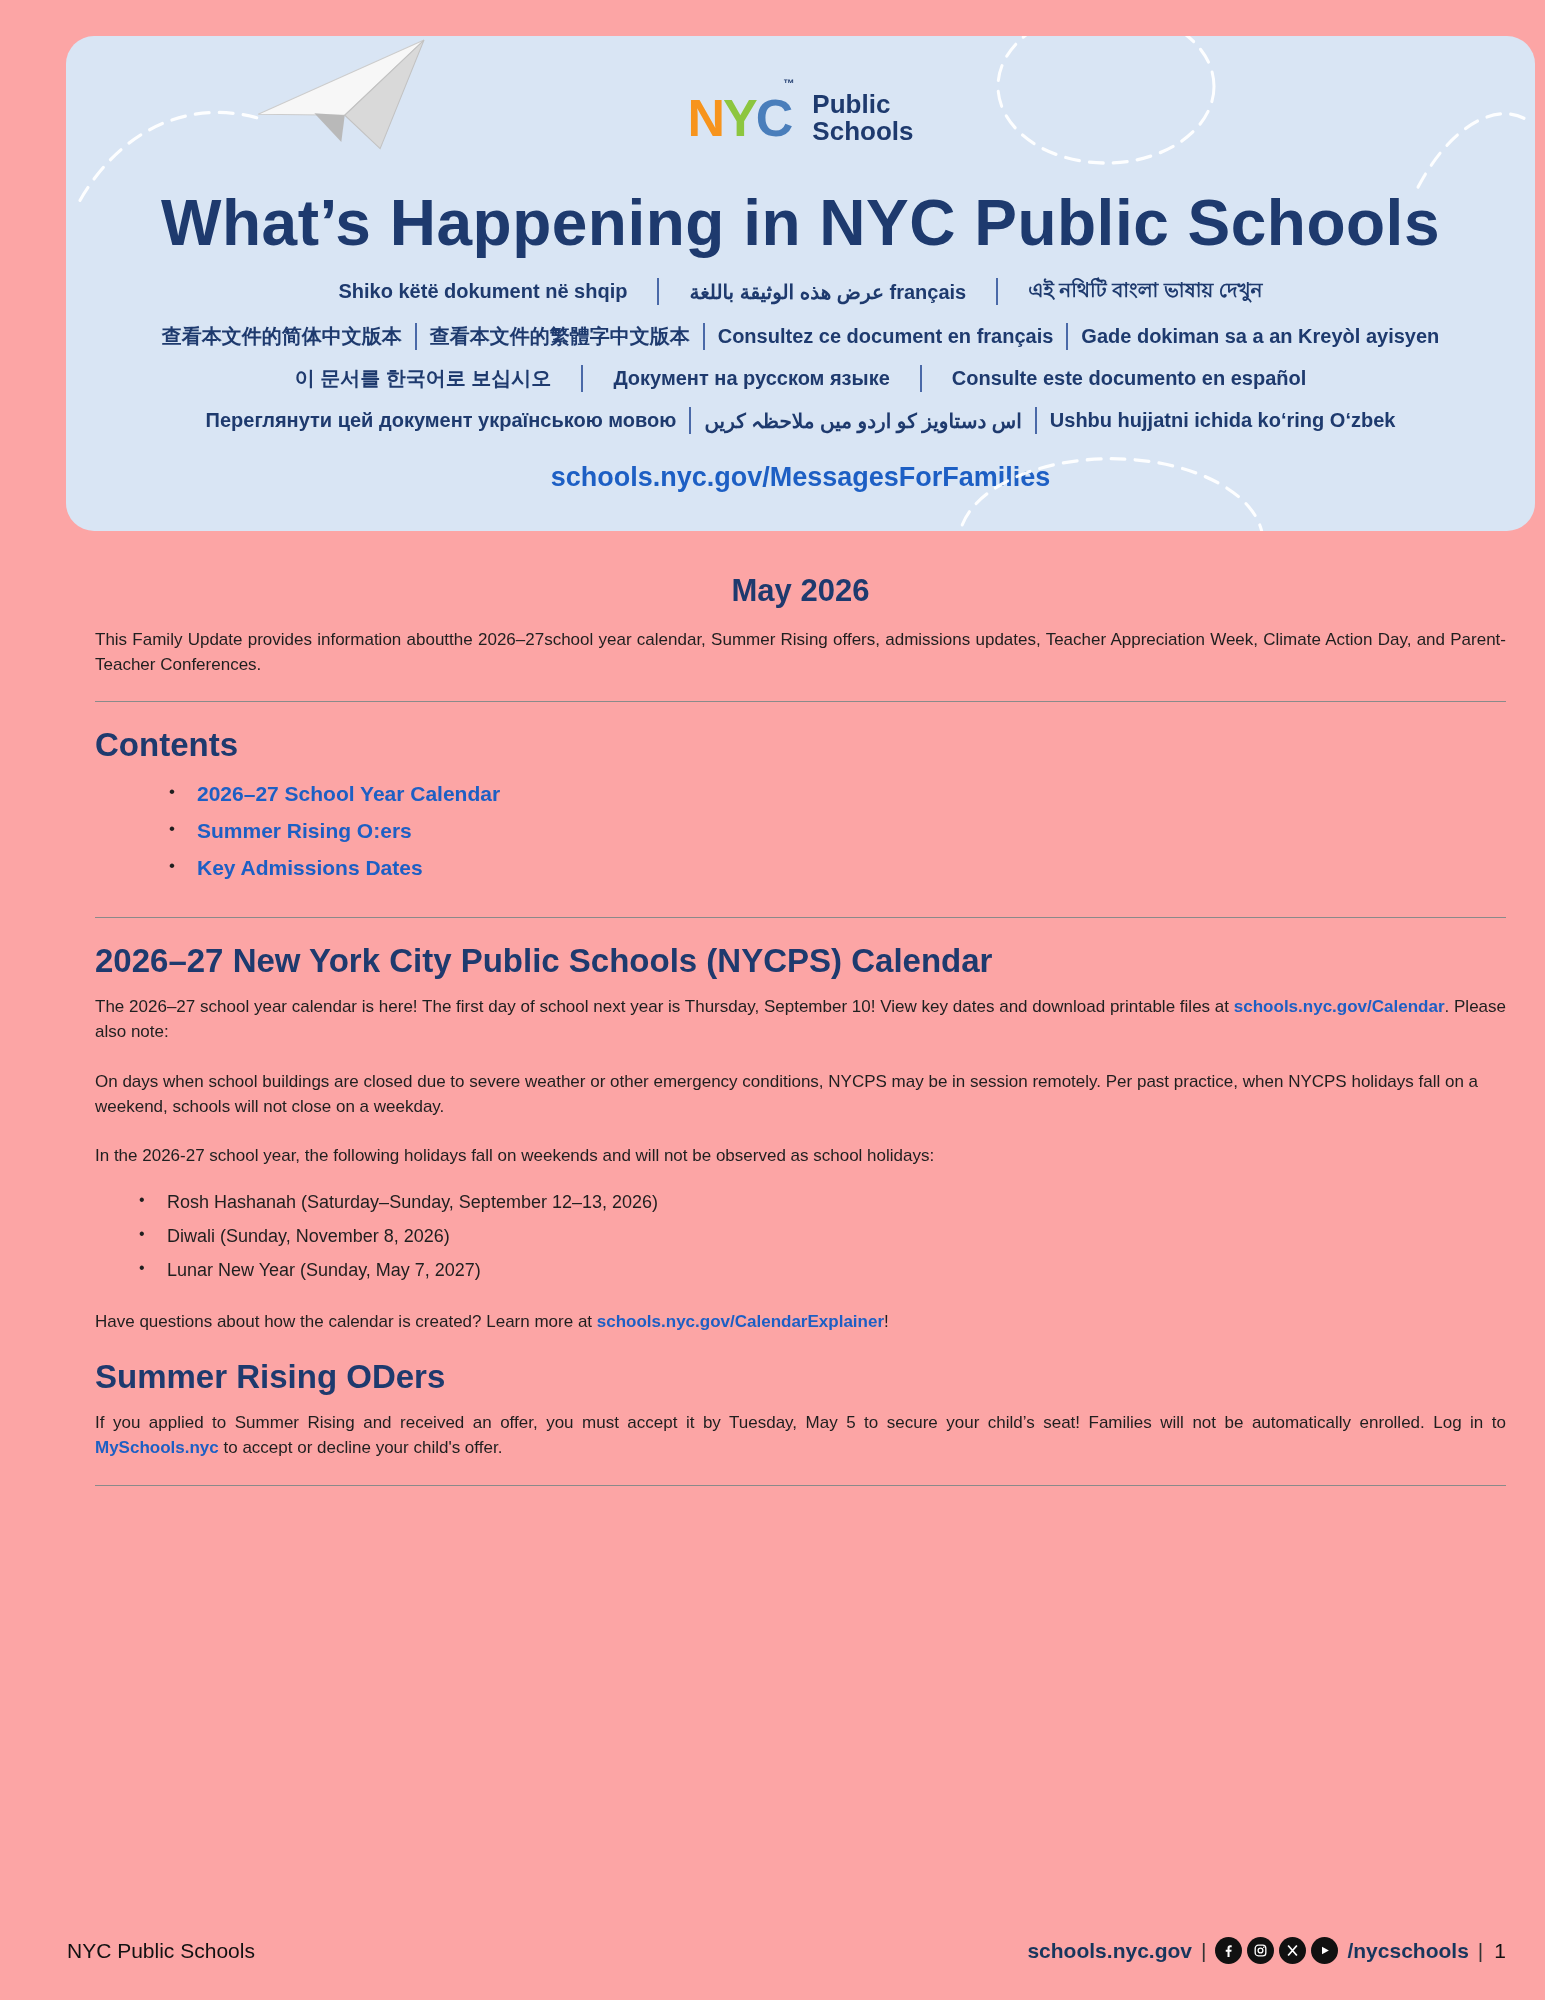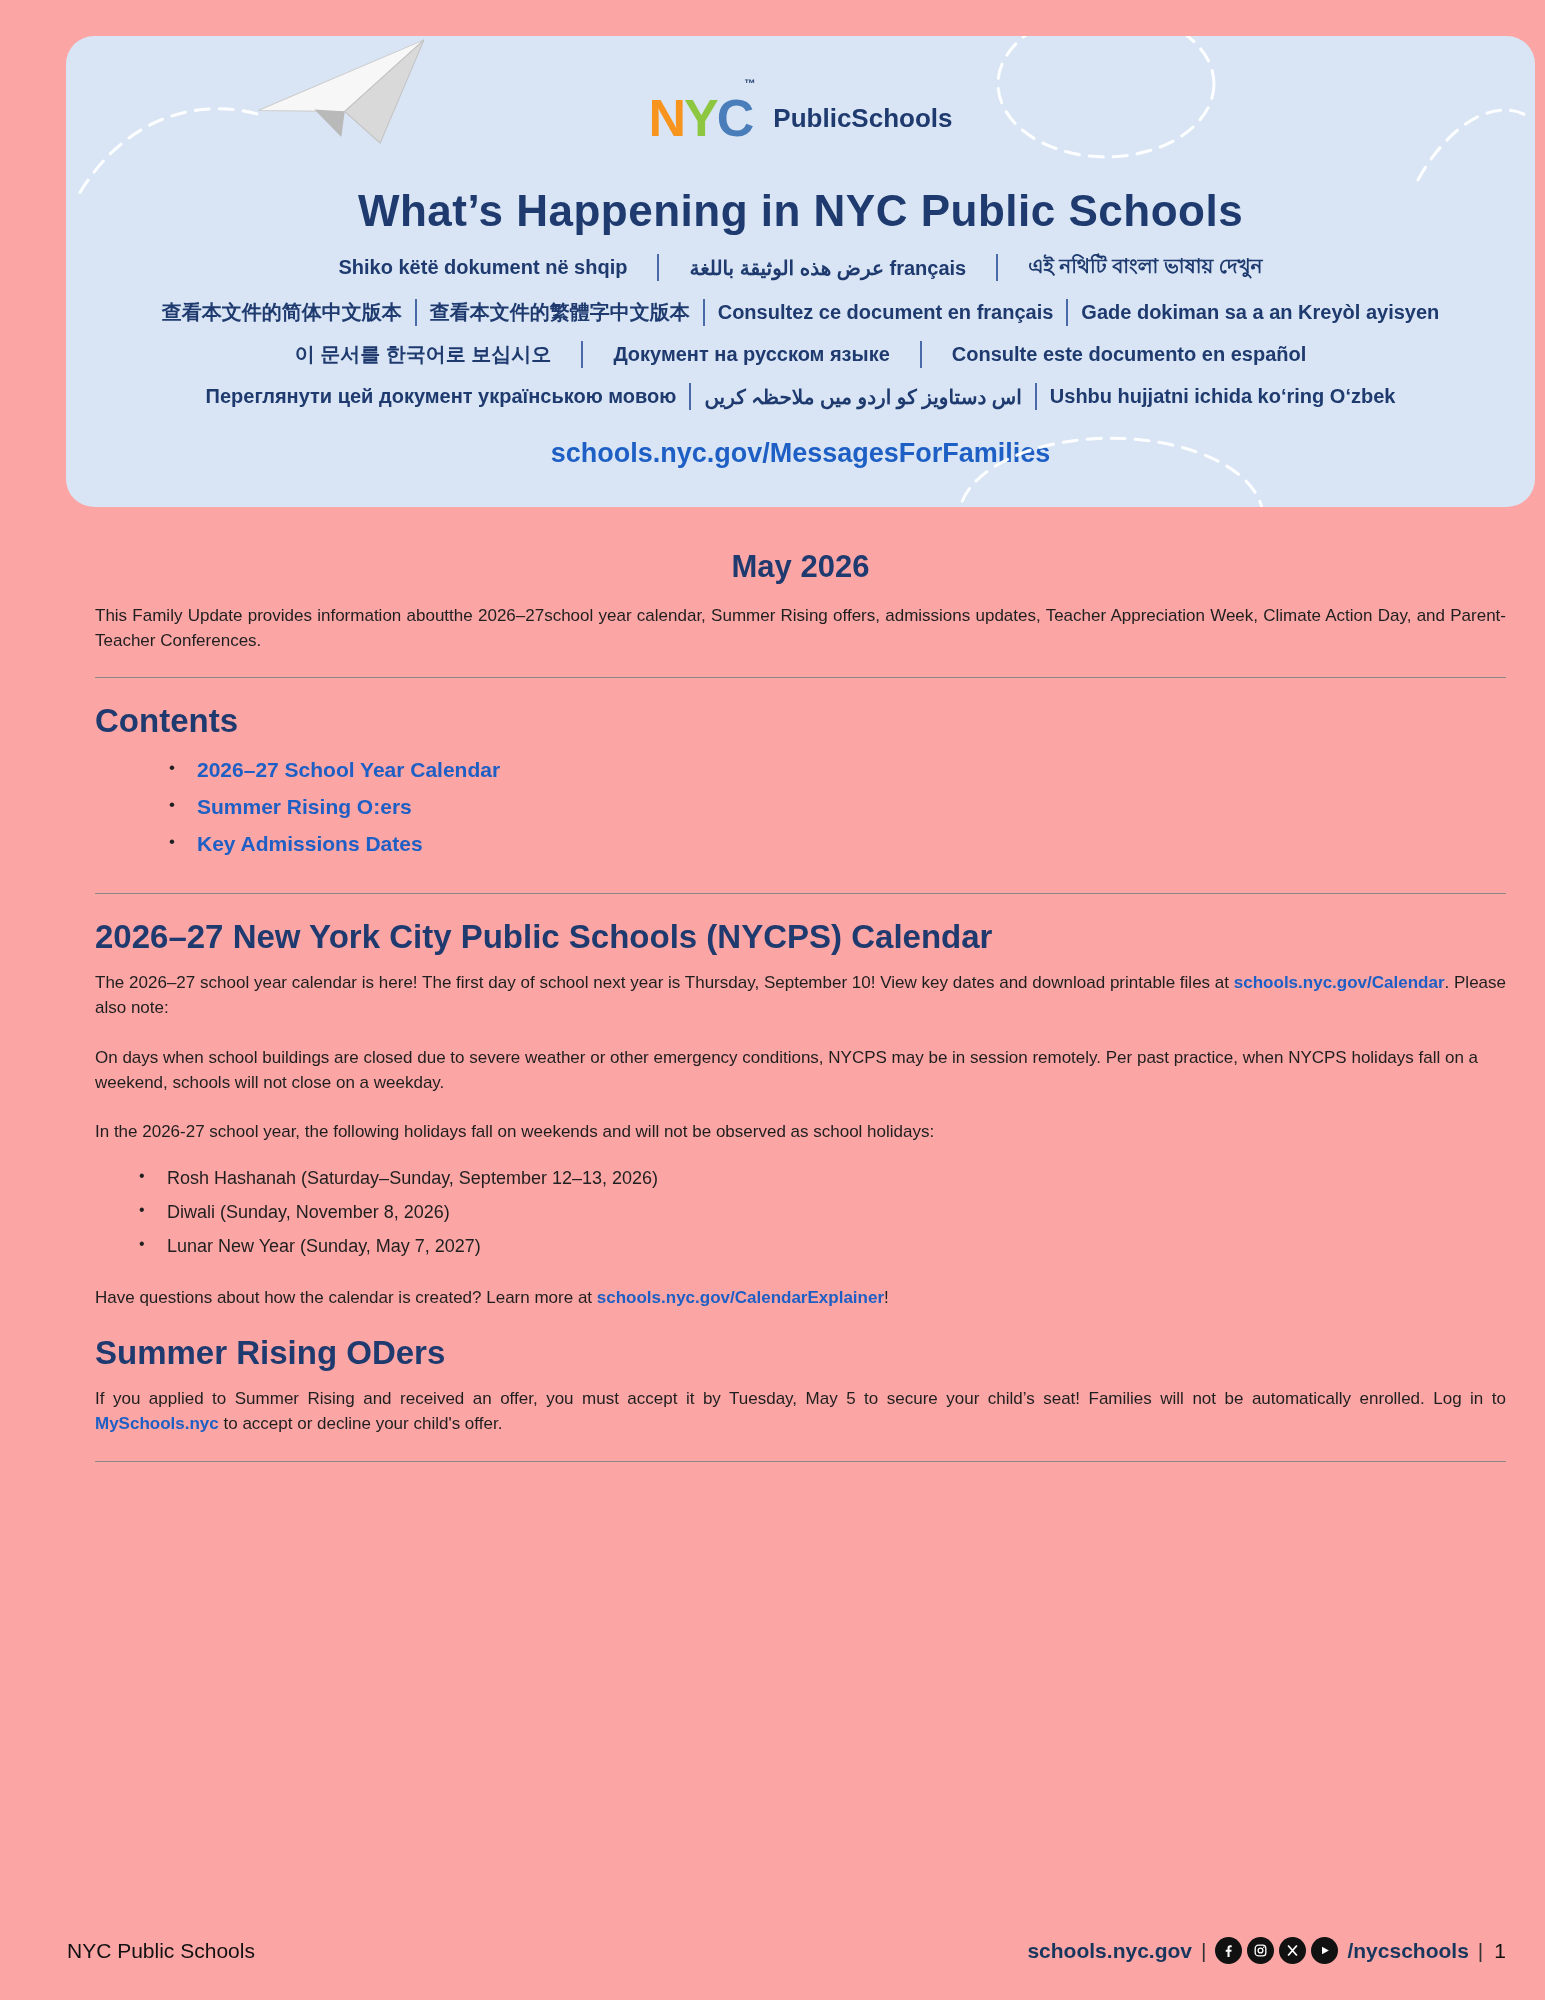--- a/index.html
+++ b/index.html
@@ -13,24 +13,24 @@
     border-radius:28px;text-align:center;padding:30px 20px 38px;
   }
   .doodles{position:absolute;left:0;top:0;width:100%;height:100%;pointer-events:none;}
   .logo-row{position:relative;height:104px;display:flex;align-items:center;justify-content:center;}
   .logo{display:flex;align-items:center;gap:12px;}
   .nyc-letters{font-weight:bold;font-size:52px;letter-spacing:-2px;line-height:1;}
   .nyc-letters .n{color:var(--logo_n,#f7941d);}
   .nyc-letters .y{color:var(--logo_y,#8dc63f);}
   .nyc-letters .c{color:var(--logo_c,#4a7ebb);}
   .tm{font-size:11px;color:var(--navy,#1e3a6e);vertical-align:top;position:relative;top:-14px;left:-8px;}
-  .logo-words{display:flex;flex-direction:row;align-items:flex-start;line-height:1.02;
+  .logo-words{display:flex;flex-direction:column;align-items:flex-start;line-height:1.02;
     font-weight:bold;font-size:26px;color:var(--navy,#1e3a6e);}
   .hero h1{
-    margin:16px 0 12px;font-size:44px;font-weight:600;color:var(--navy,#1e3a6e);
+    margin:16px 0 12px;font-size:64px;font-weight:600;color:var(--navy,#1e3a6e);
     white-space:nowrap;letter-spacing:.5px;
   }
   .lang-row{display:flex;justify-content:center;align-items:center;margin-top:15px;
     color:var(--navy,#1e3a6e);font-weight:bold;font-size:20px;}
   .lang-row .lang{margin:0 30px;cursor:pointer;}
   .lang-row.tight .lang{margin:0 13px;}
   .lang-sep{width:0;height:27px;border-left:2px solid #4a69a8;}
   .families-link{display:inline-block;margin-top:28px;color:var(--link,#1d5fc4);
     font-weight:bold;font-size:27px;cursor:pointer;}
   

